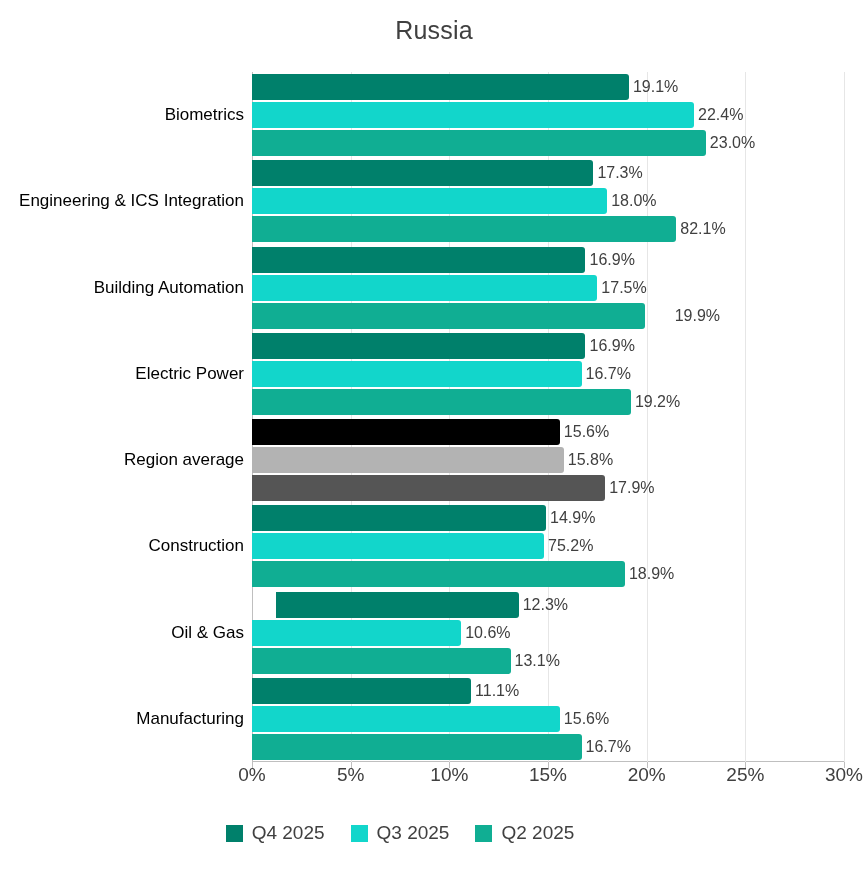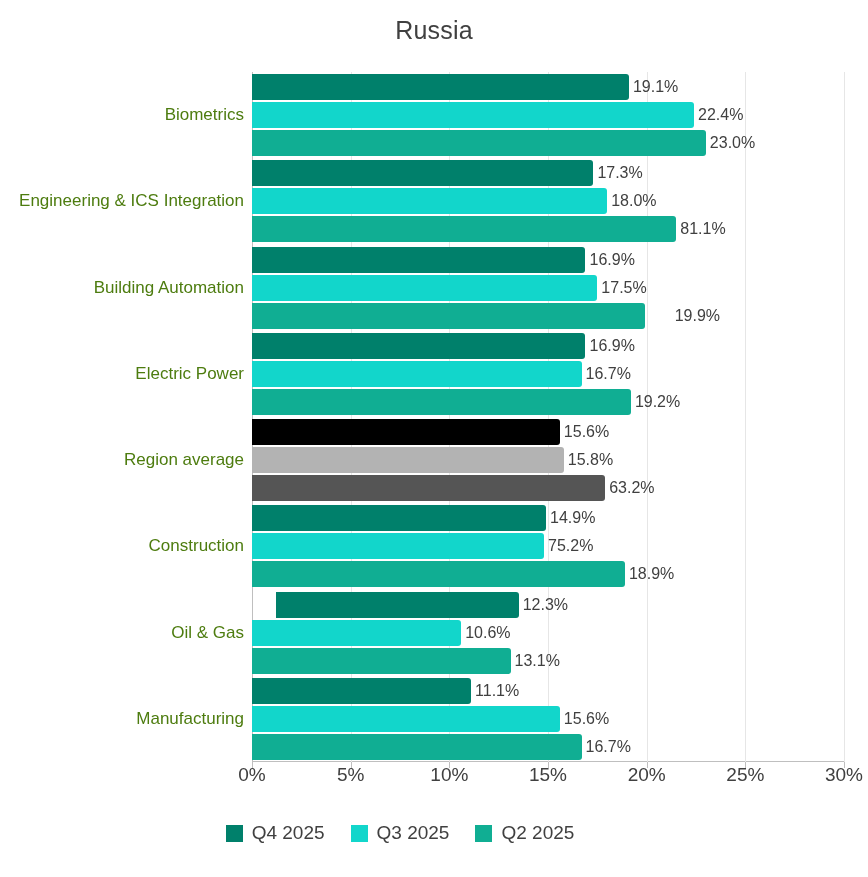--- a/index.html
+++ b/index.html
@@ -91,21 +91,21 @@
     background: #bfbfbf;
   }
 
   
   .cat-label {
     position: absolute;
     right: 0;
     width: 240px;
     text-align: right;
     font-size: 17px;
-    color: #4d7c0f;
+    color: #000000;
     line-height: 22px;
   }
   #cat-labels {
     position: absolute;
     left: 0;
     top: 72px;
     width: 244px;
     height: 690px;
   }
 
@@ -202,21 +202,21 @@
       <div class="bar-row" style="top: 88.375px; width: 592px;">
         <div class="bar" style="width: 341.387px; background: rgb(0, 128, 107);"></div>
         <div class="bar-label" style="left: 341.387px;">17.3%</div>
       </div>
       <div class="bar-row" style="top: 116.375px; width: 592px;">
         <div class="bar" style="width: 355.2px; background: rgb(18, 214, 203);"></div>
         <div class="bar-label" style="left: 355.2px;">18.0%</div>
       </div>
       <div class="bar-row" style="top: 144.375px; width: 592px;">
         <div class="bar" style="width: 424.267px; background: rgb(16, 174, 147);"></div>
-        <div class="bar-label" style="left: 424.267px;">81.1%</div>
+        <div class="bar-label" style="left: 424.267px;">82.1%</div>
       </div>
       <div class="bar-row" style="top: 174.625px; width: 592px;">
         <div class="bar" style="width: 333.493px; background: rgb(0, 128, 107);"></div>
         <div class="bar-label" style="left: 333.493px;">16.9%</div>
       </div>
       <div class="bar-row" style="top: 202.625px; width: 592px;">
         <div class="bar" style="width: 345.333px; background: rgb(18, 214, 203);"></div>
         <div class="bar-label" style="left: 345.333px;">17.5%</div>
       </div>
       <div class="bar-row" style="top: 230.625px; width: 592px;">
@@ -238,21 +238,21 @@
       <div class="bar-row" style="top: 347.125px; width: 592px;">
         <div class="bar" style="width: 307.84px; background: rgb(0, 0, 0);"></div>
         <div class="bar-label" style="left: 307.84px;">15.6%</div>
       </div>
       <div class="bar-row" style="top: 375.125px; width: 592px;">
         <div class="bar" style="width: 311.787px; background: rgb(179, 179, 179);"></div>
         <div class="bar-label" style="left: 311.787px;">15.8%</div>
       </div>
       <div class="bar-row" style="top: 403.125px; width: 592px;">
         <div class="bar" style="width: 353.227px; background: rgb(85, 85, 85);"></div>
-        <div class="bar-label" style="left: 353.227px;">63.2%</div>
+        <div class="bar-label" style="left: 353.227px;">17.9%</div>
       </div>
       <div class="bar-row" style="top: 433.375px; width: 592px;">
         <div class="bar" style="width: 294.027px; background: rgb(0, 128, 107);"></div>
         <div class="bar-label" style="left: 294.027px;">14.9%</div>
       </div>
       <div class="bar-row" style="top: 461.375px; width: 592px;">
         <div class="bar" style="width: 292.053px; background: rgb(18, 214, 203);"></div>
         <div class="bar-label" style="left: 292.053px;">75.2%</div>
       </div>
       <div class="bar-row" style="top: 489.375px; width: 592px;">

